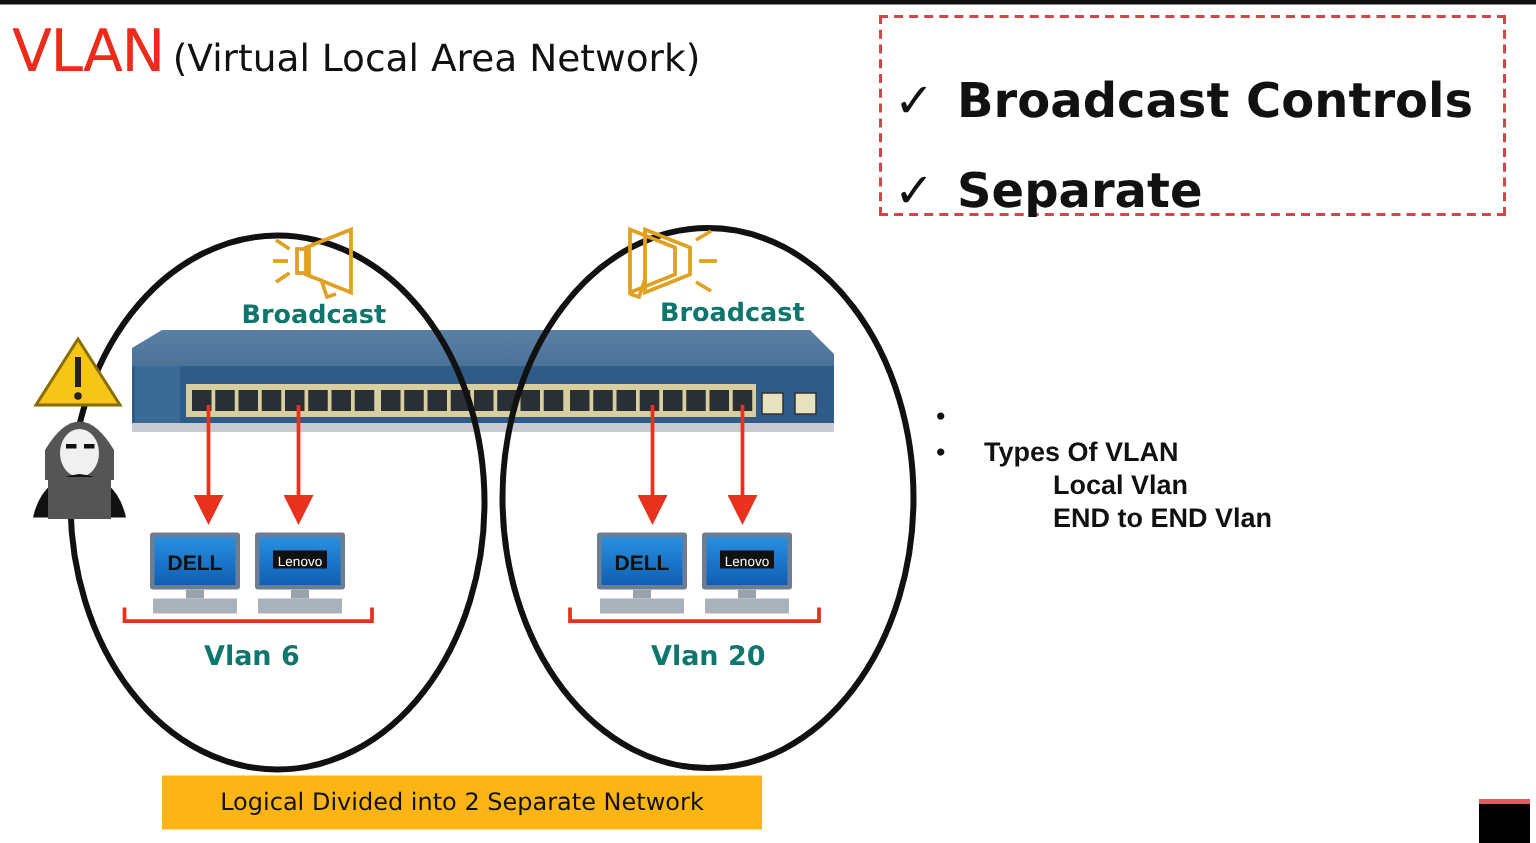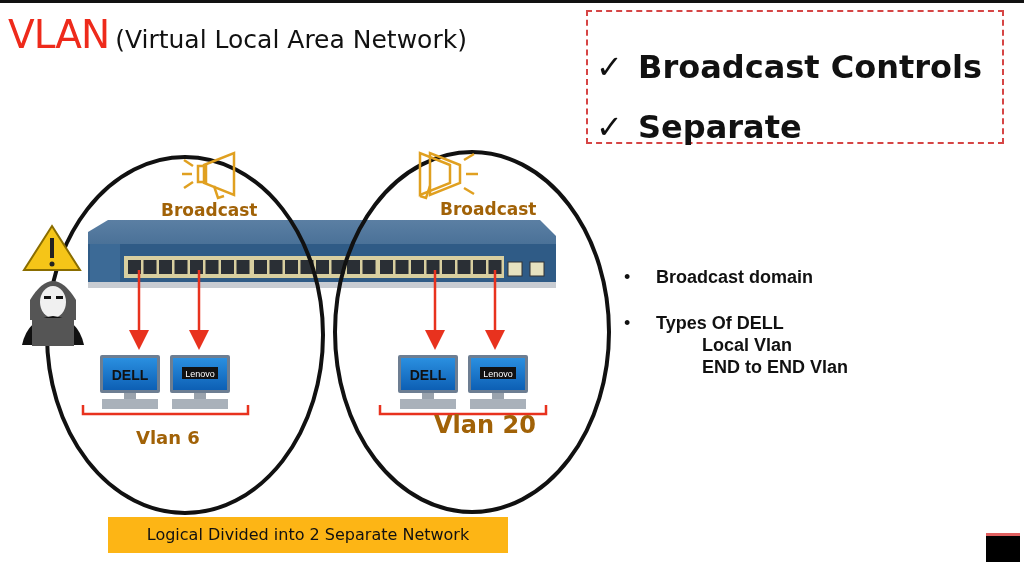--- a/index.html
+++ b/index.html
@@ -6,21 +6,21 @@
   body { width:1024px; height:562px; position:relative; overflow:hidden; background:#ffffff; font-family:"Liberation Sans", sans-serif; }
   .topbar { position:absolute; left:0; top:0; width:1024px; height:3px; background:#111; }
   .title { position:absolute; left:8px; top:12px; white-space:nowrap; }
   .title .main { color:#ee2a1b; font-size:39px; font-family:"DejaVu Sans", sans-serif; letter-spacing:-1px; }
   .title .sub { color:#111; font-size:25px; font-family:"DejaVu Sans", sans-serif; margin-left:6px; }
   .benefits { position:absolute; left:586px; top:10px; width:418px; height:134px; border:2px dashed #d64545; box-sizing:border-box; }
   .benefits .head { position:absolute; left:0; width:100%; top:4px; text-align:center; font-size:25px; font-weight:bold; color:#111; font-family:"DejaVu Sans", sans-serif; }
   .benefits .item { position:absolute; left:8px; font-size:32px; font-weight:bold; color:#111; font-family:"DejaVu Sans", sans-serif; white-space:nowrap; }
   .benefits .item .chk { display:inline-block; width:42px; font-weight:normal; }
   svg.diagram { position:absolute; left:0; top:0; }
-  .lbl { position:absolute; font-weight:bold; color:#a16207; font-family:"DejaVu Sans", sans-serif; white-space:nowrap; }
+  .lbl { position:absolute; font-weight:bold; color:#0f766e; font-family:"DejaVu Sans", sans-serif; white-space:nowrap; }
   .bullets { position:absolute; left:624px; top:266px; font-size:18px; font-weight:bold; color:#111; }
   .bullets .row { position:relative; padding-left:32px; line-height:22px; }
   .bullets .row .dot { position:absolute; left:0; top:0; font-weight:normal; }
   .bullets .ind { padding-left:78px; line-height:22px; }
   .banner { position:absolute; left:108px; top:517px; width:400px; height:36px; background:#fdb515; color:#111; font-size:16px; font-family:"DejaVu Sans", sans-serif; text-align:center; line-height:36px; }
   .corner { position:absolute; left:986px; top:533px; width:34px; height:29px; background:#000; border-top:3px solid #e06060; box-sizing:border-box; }
 </style>
 </head>
 <body>
 
@@ -158,25 +158,24 @@
     <rect x="44" y="296" width="7" height="3" fill="#111"></rect>
       <rect x="56" y="296" width="7" height="3" fill="#111"></rect>
     <path d="M22,345 Q28,318 53,316 Q78,318 84,345 Z" fill="#111"></path>
     <rect x="32" y="318" width="42" height="28" fill="#555"></rect>
   </g>
 </svg>
 
 <div class="lbl" style="left:161px; top:200px; font-size:17px;">Broadcast</div>
 <div class="lbl" style="left:440px; top:199px; font-size:17px;">Broadcast</div>
 <div class="lbl" style="left:136px; top:427px; font-size:18px;">Vlan 6</div>
-<div class="lbl" style="left:434px; top:411px; font-size:24px;">Vlan 20</div>
+<div class="lbl" style="left:434px; top:427px; font-size:18px;">Vlan 20</div>
 
 <div class="bullets">
   <div class="row"><span class="dot">•</span></div>
-  <div class="row"><span>Broadcast domain</span></div>
   <div style="height:24px"></div>
-  <div class="row"><span class="dot">•</span><span>Types Of DELL</span></div>
+  <div class="row"><span class="dot">•</span><span>Types Of VLAN</span></div>
   <div class="ind">Local Vlan</div>
   <div class="ind">END to END Vlan</div>
 </div>
 
 <div class="banner">Logical Divided into 2 Separate Network</div>
 <div class="corner"></div>
 
 </body></html>

